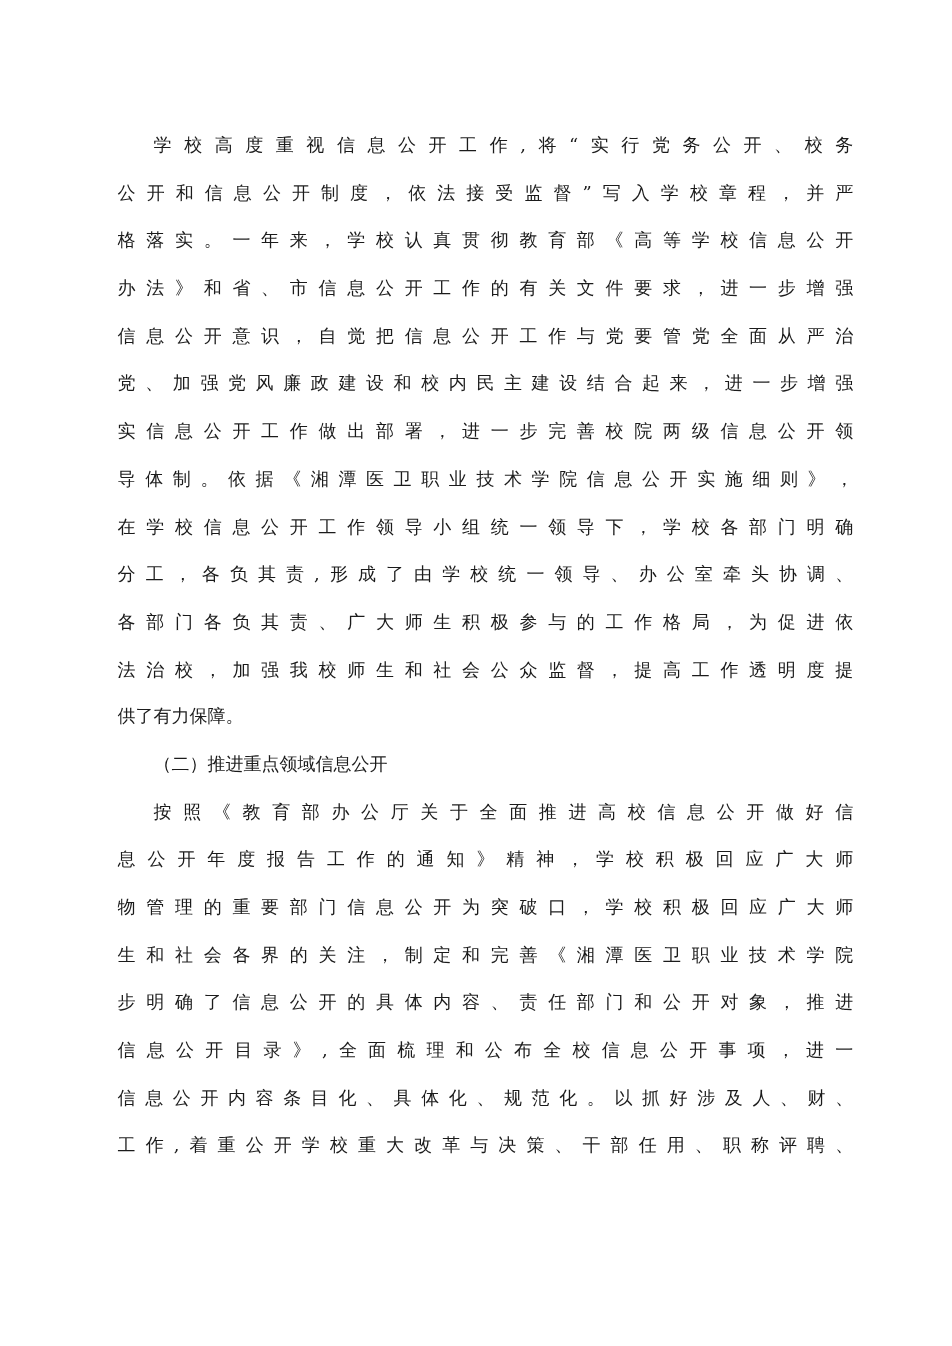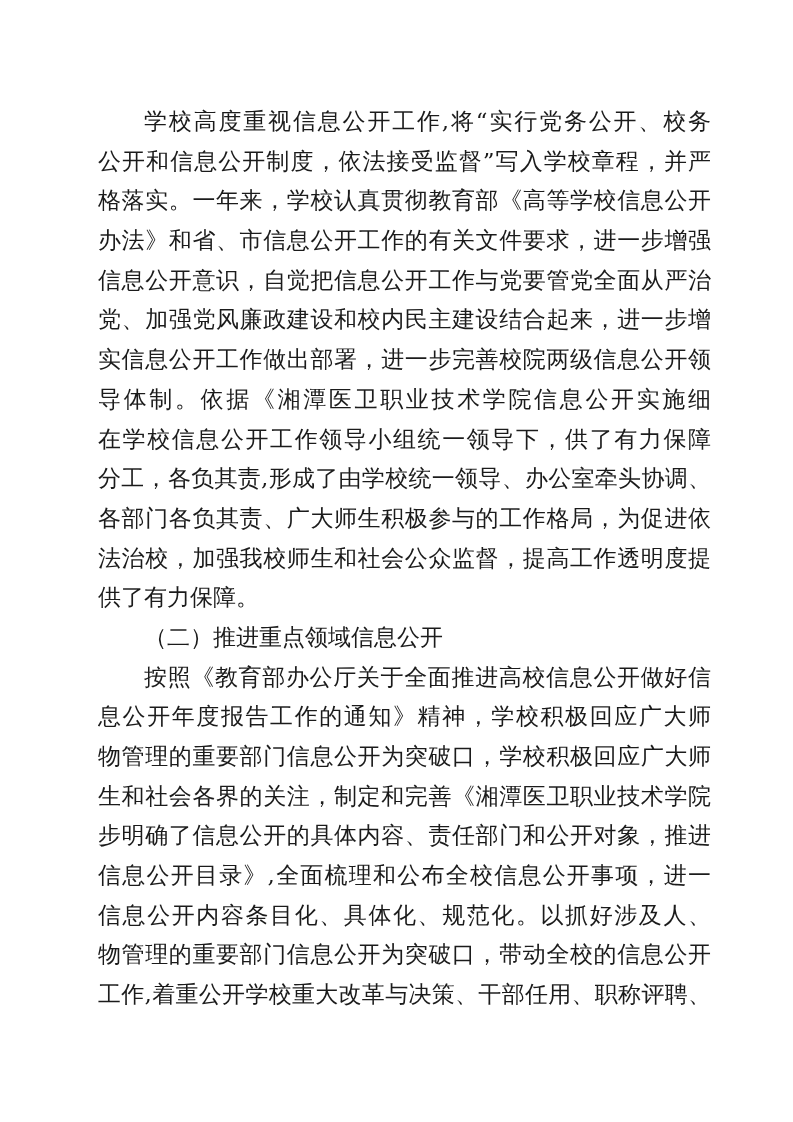--- a/index.html
+++ b/index.html
@@ -13,21 +13,21 @@
     height: 1122px;
     background: #ffffff;
     overflow: hidden;
     font-family: "DejaVu Serif", "Liberation Serif", serif;
   }
   .text-block {
     position: absolute;
     left: 98px;
     top: 102px;
     width: 613px;
-    font-size: 23px;
+    font-size: 15px;
     line-height: 39.7px;
     color: #1b1b1b;
   }
   .para { margin: 0; padding: 0; }
   .line {
     text-align: justify;
     text-align-last: justify;
     text-justify: inter-character;
     height: 39.7px;
     overflow: hidden;
@@ -45,34 +45,33 @@
   <div class="text-block" style="color: rgb(27, 27, 27);">
       <div class="para">
         <div class="line indent">学校高度重视信息公开工作,将“实行党务公开、校务</div>
         <div class="line">公开和信息公开制度，依法接受监督”写入学校章程，并严</div>
         <div class="line">格落实。一年来，学校认真贯彻教育部《高等学校信息公开</div>
         <div class="line">办法》和省、市信息公开工作的有关文件要求，进一步增强</div>
         <div class="line">信息公开意识，自觉把信息公开工作与党要管党全面从严治</div>
         <div class="line">党、加强党风廉政建设和校内民主建设结合起来，进一步增强</div>
         <div class="line">实信息公开工作做出部署，进一步完善校院两级信息公开领</div>
         <div class="line">导体制。依据《湘潭医卫职业技术学院信息公开实施细则》，</div>
-        <div class="line">在学校信息公开工作领导小组统一领导下，供了有力保障</div>
+        <div class="line">在学校信息公开工作领导小组统一领导下，学校各部门明确</div>
         <div class="line">分工，各负其责,形成了由学校统一领导、办公室牵头协调、</div>
         <div class="line">各部门各负其责、广大师生积极参与的工作格局，为促进依</div>
         <div class="line">法治校，加强我校师生和社会公众监督，提高工作透明度提</div>
         <div class="line no-stretch">供了有力保障。</div>
       </div>
       <div class="para">
         <div class="line indent no-stretch">（二）推进重点领域信息公开</div>
       </div>
       <div class="para">
         <div class="line indent">按照《教育部办公厅关于全面推进高校信息公开做好信</div>
         <div class="line">息公开年度报告工作的通知》精神，学校积极回应广大师</div>
         <div class="line">物管理的重要部门信息公开为突破口，学校积极回应广大师</div>
         <div class="line">生和社会各界的关注，制定和完善《湘潭医卫职业技术学院</div>
         <div class="line">步明确了信息公开的具体内容、责任部门和公开对象，推进</div>
         <div class="line">信息公开目录》,全面梳理和公布全校信息公开事项，进一</div>
         <div class="line">信息公开内容条目化、具体化、规范化。以抓好涉及人、财、</div>
-        <div class="line">物管理的重要部门信息公开为突破口，带动全校的信息公开</div>
         <div class="line">工作,着重公开学校重大改革与决策、干部任用、职称评聘、</div>
       </div>
     </div>
 </div>
 
 </body></html>

